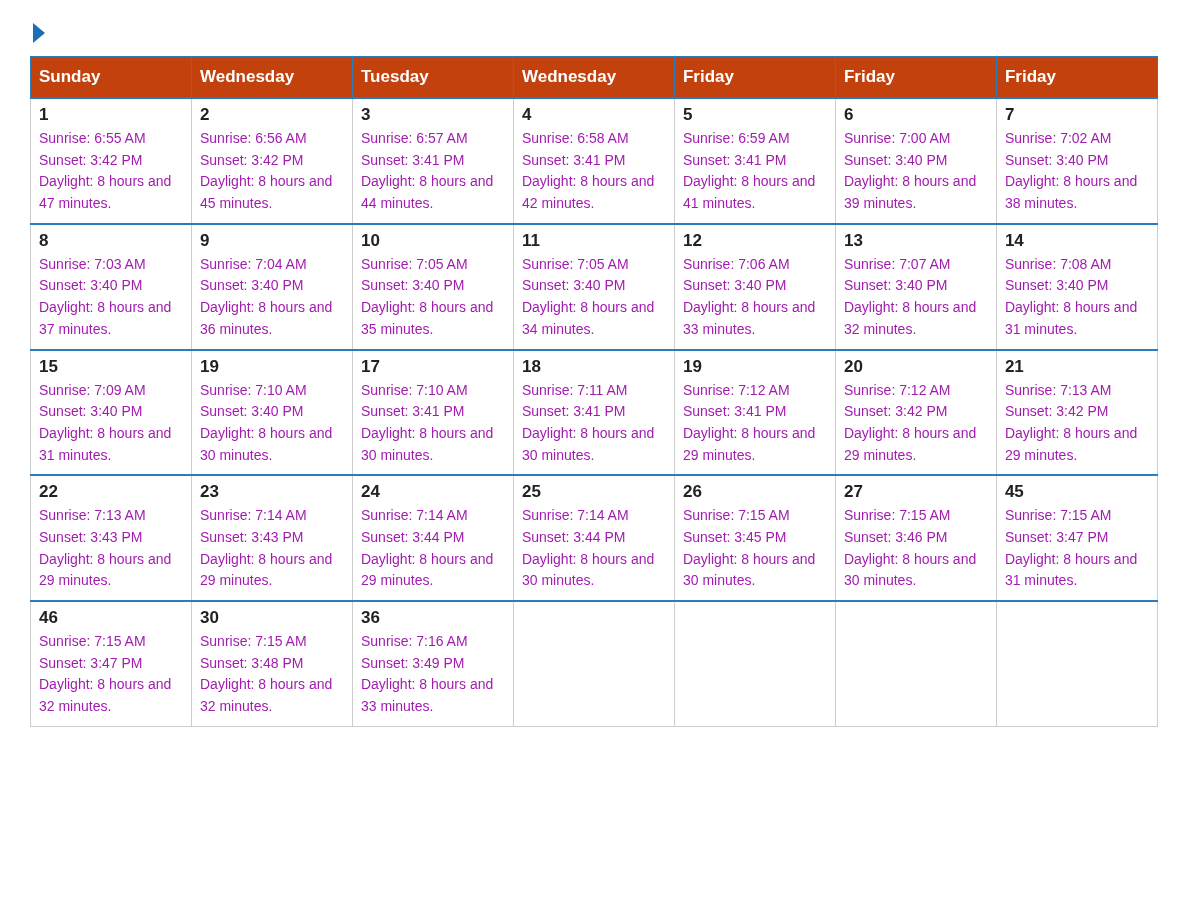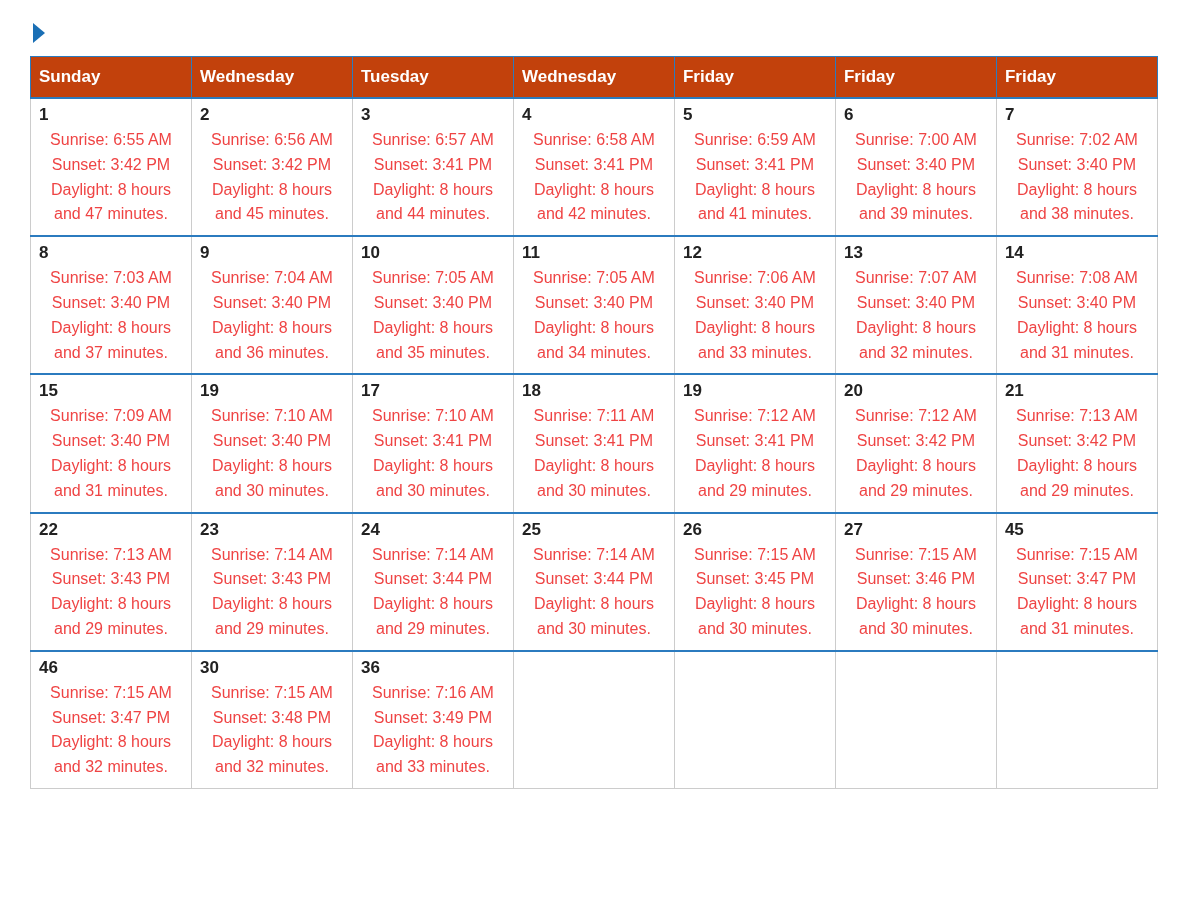--- a/index.html
+++ b/index.html
@@ -82,24 +82,23 @@
       width: 14.285%;
       min-height: 100px;
     }
     .day-number {
       font-size: 17px;
       font-weight: bold;
       color: #222;
       margin-bottom: 3px;
     }
     .day-info {
-      font-size: 16px;
-      color: #ef4444;
+      font-size: 14px;
+      color: #a21caf;
       line-height: 1.55;
-      text-align: center;
     }
     .empty-cell {
       background: #fff;
     }
     tr.week-row td {
       border-top: 2px solid #2b7bbf;
     }
   </style>
 </head>
 <body>

